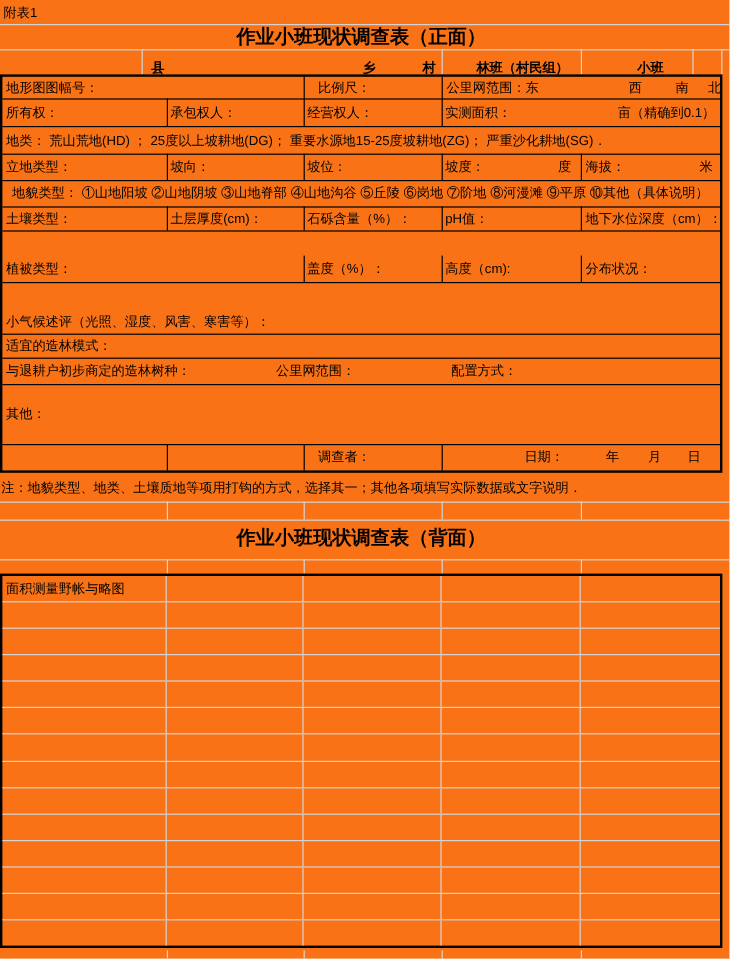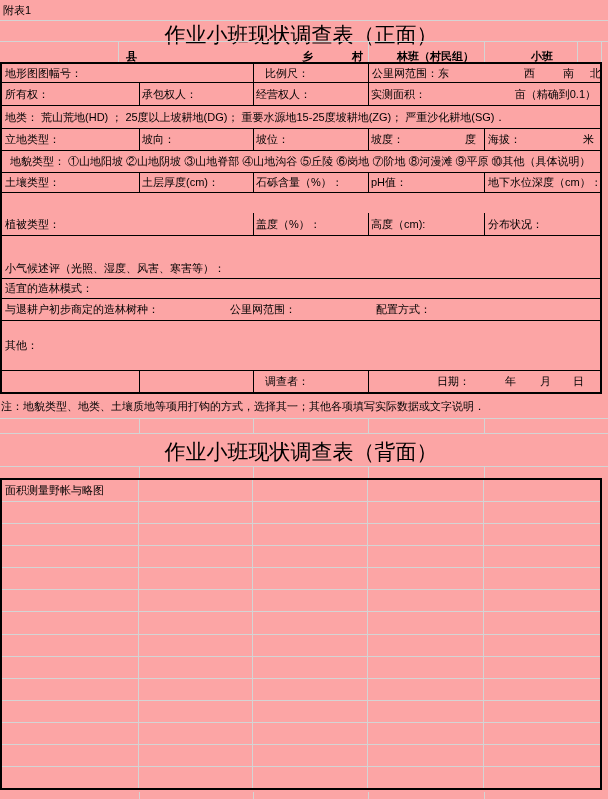--- a/index.html
+++ b/index.html
@@ -1,25 +1,25 @@
 <!DOCTYPE html>
 <html><head>
 <meta charset="utf-8">
 <style>
   html,body { margin:0; padding:0; background:#fff; }
   .sheet {
-    position:relative; width:608px; height:799px; background:#fca5a5;
+    position:relative; width:608px; height:799px; background:#f97316;
     font-family:"Liberation Sans", sans-serif; color:#000; overflow:hidden;
     font-size:11px;
   }
   .hl { position:absolute; left:0; width:608px; height:1px; background:#d4d4d4; }
   .vl { position:absolute; width:1px; background:#d4d4d4; }
   .pagelabel { position:absolute; left:3px; top:3px; font-size:11px; white-space:nowrap; }
-  .title { position:absolute; left:0; width:602px; text-align:center; font-weight:normal;
-           font-size:21px; letter-spacing:0px; white-space:nowrap; }
+  .title { position:absolute; left:0; width:602px; text-align:center; font-weight:bold;
+           font-size:16px; letter-spacing:0px; white-space:nowrap; }
   .hdr { position:absolute; top:49px; font-weight:bold; font-size:11px; white-space:nowrap; }
   
   .ftable { position:absolute; left:0; top:62px; width:602px; height:332px;
             border:2px solid #000; box-sizing:border-box; }
   .fr { position:absolute; left:0; right:0; border-bottom:1px solid #000; }
   .fr.last { border-bottom:none; }
   .fr span { position:absolute; top:50%; transform:translateY(-50%); white-space:nowrap; }
   .fd { position:absolute; top:0; bottom:0; width:1px; background:#000; }
   
   .btable { position:absolute; left:0; top:478px; width:602px; height:312px;

